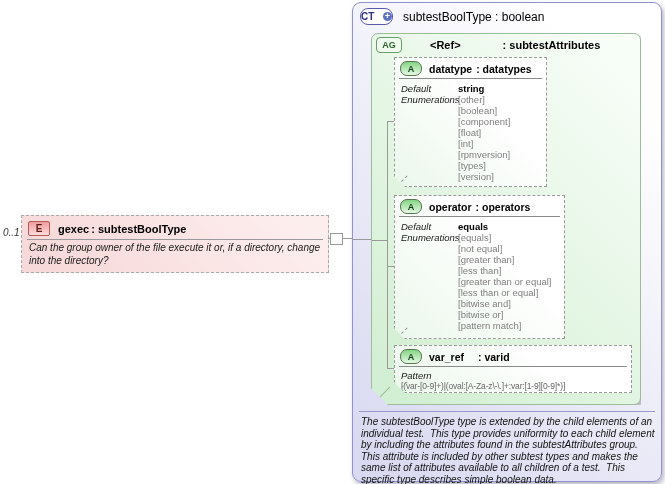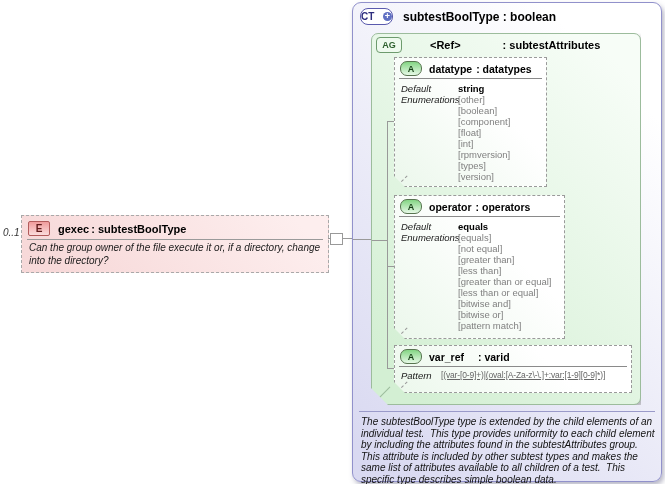--- a/index.html
+++ b/index.html
@@ -30,21 +30,21 @@
   .ct-box{position:absolute;left:352px;top:2px;width:308px;height:478px;
     border:1px solid #9191cb;border-radius:9px;
     background:linear-gradient(225deg,#ffffff 15%,#d9d9f1 95%);
     box-shadow:2px 3px 5px rgba(110,110,140,.5);}
   .ct-header{position:absolute;left:7px;top:5px;display:flex;align-items:center;}
   .badge-ct{display:inline-flex;align-items:center;justify-content:space-between;gap:1px;width:31px;height:15px;
     border:1px solid #5a5aad;border-radius:8px;background:#fff;
     font-size:10px;font-weight:bold;color:#2e2e7e;}
   .plus{display:inline-flex;align-items:center;justify-content:center;width:9px;height:9px;border-radius:50%;
     background:#5f6fc2;color:#fff;font-size:9px;font-weight:bold;line-height:9px;}
-  .ct-title{margin-left:10px;font-size:12px;font-weight:bold;color:#000;}
+  .ct-title{margin-left:10px;font-size:12px;font-weight:normal;color:#000;}
   .feed-ct{position:absolute;left:0;top:236px;width:19px;height:1px;background:#999;}
 
   
   .ag-box{position:absolute;left:18px;top:30px;width:268px;height:370px;
     border:1px solid #9cbc9c;border-radius:7px;
     background:linear-gradient(225deg,#f7fdf7 8%,#d3efd3 92%);
     clip-path:polygon(0 0,100% 0,100% 100%,17px 100%,0 calc(100% - 17px));
     filter:drop-shadow(3px 3px 2px rgba(115,115,115,.45));}
   .ag-notch{position:absolute;left:-5px;bottom:7px;width:27px;border-top:1px solid #9cbc9c;transform:rotate(-45deg);}
   .ag-header{position:absolute;left:4px;top:3px;display:flex;align-items:center;gap:20px;}
@@ -72,23 +72,23 @@
     border:1px solid #57744f;border-radius:7px;background:linear-gradient(180deg,#84d584,#e6f9e6);
     font-size:9px;font-weight:bold;color:#173f17;}
   .attr-name{margin-left:7px;font-size:10.5px;font-weight:bold;color:#000;white-space:nowrap;text-align:right;}
   .attr-type{margin-left:4px;font-size:10.5px;font-weight:bold;color:#000;white-space:nowrap;}
   .attr-varref .attr-type{margin-left:14px;}
   .attr-sep{position:absolute;left:4px;right:4px;top:20px;border-top:1px solid #8a8a8a;}
   .attr-rows{position:absolute;left:6px;top:25px;right:2px;display:flex;font-size:9.5px;line-height:11px;}
   .lbl-col{width:57px;flex:none;font-style:italic;color:#1a1a1a;}
   .val-col{flex:1;color:#808080;}
   .val-col .dflt{color:#000;font-weight:bold;}
-  .attr-varref .attr-rows{top:24px;}
+  .attr-varref .attr-rows{top:24px;flex-direction:column;}
   .attr-varref .lbl-col{width:40px;}
-  .attr-varref .val-col{font-size:8.5px;white-space:nowrap;color:#666;letter-spacing:-0.15px;text-decoration:underline;}
+  .attr-varref .val-col{font-size:8.5px;white-space:nowrap;color:#666;letter-spacing:-0.15px;}
 
   
   .ct-divider{position:absolute;left:6px;top:408px;width:296px;height:1px;background:#9a9ac9;}
   .ct-docs{position:absolute;left:8px;top:413px;width:296px;font-size:10px;font-style:italic;
     line-height:11.6px;color:#111;white-space:pre-wrap;}
 </style>
 </head>
 <body>
 
 <div class="canvas">

